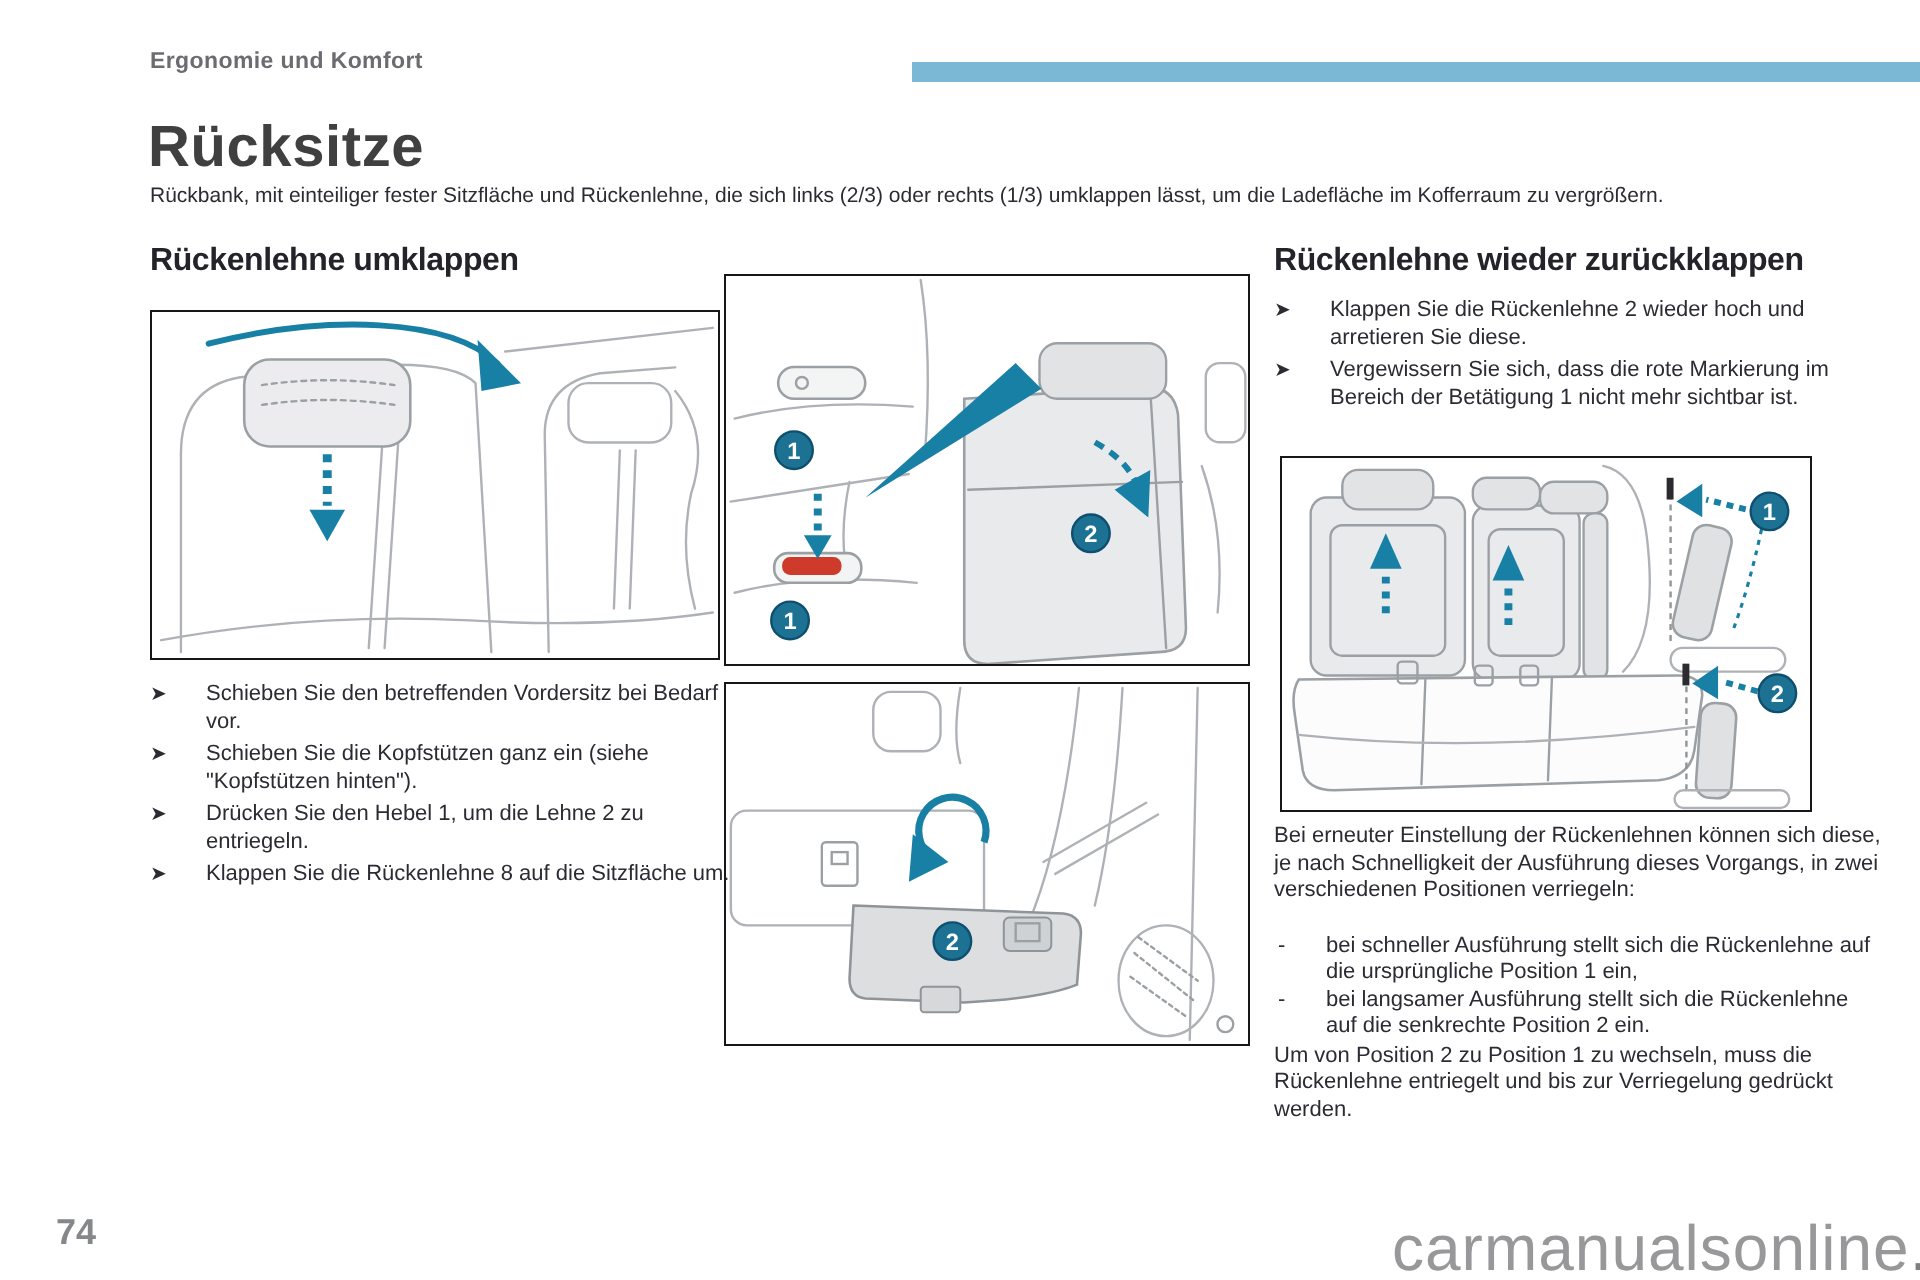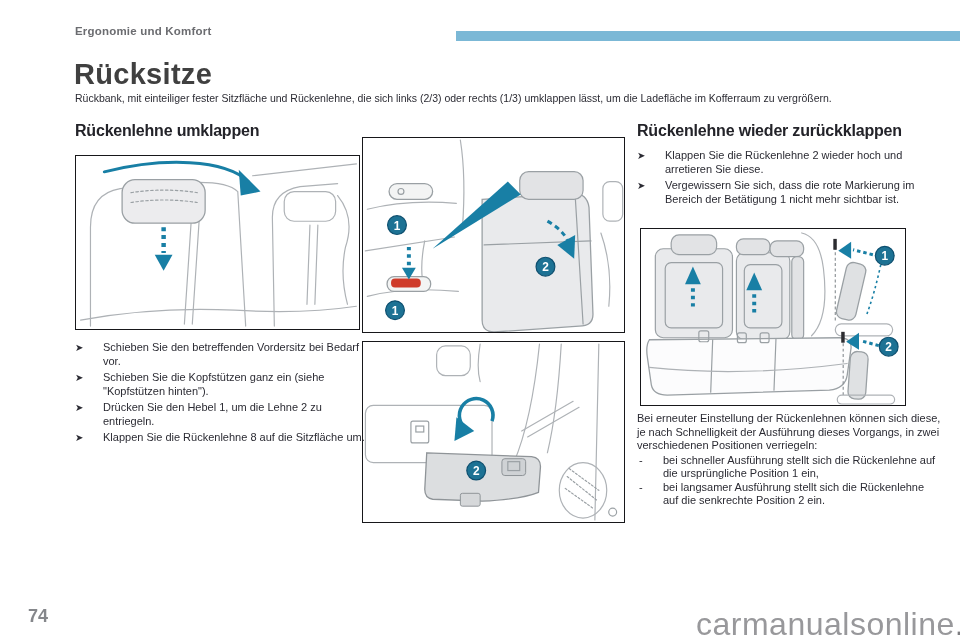--- a/index.html
+++ b/index.html
@@ -50,21 +50,21 @@
     font-size:11px; line-height:13.5px; color:#2b2b33;
   }
   .step-arrow {
     position:absolute; left:0; top:0;
     font-size:10px; color:#2b2b33;
   }
   .note-block {
     position:absolute; left:637px; top:412px; width:305px;
     font-size:11px; line-height:13.5px; color:#2b2b33;
   }
-  .note-intro { margin-bottom:1px; }
+  .note-intro { margin-bottom:14px; }
   .dash-list { list-style:none; }
   .dash-list li { position:relative; padding-left:26px; }
   .dash-bullet { position:absolute; left:2px; top:0; }
   .note-outro { margin-top:1px; }
 
   .page-number {
     position:absolute; left:28px; top:606px;
     font-size:18px; font-weight:bold; color:#85878b;
   }
   .watermark {
@@ -269,17 +269,18 @@
       <li>
         <span class="dash-bullet">-</span>
         <span>bei schneller Ausführung stellt sich die Rückenlehne auf die ursprüngliche Position 1 ein,</span>
       </li>
 
       <li>
         <span class="dash-bullet">-</span>
         <span>bei langsamer Ausführung stellt sich die Rückenlehne auf die senkrechte Position 2 ein.</span>
       </li>
     </ul>
+  <p class="note-outro">Um von Position 2 zu Position 1 zu wechseln, muss die Rückenlehne entriegelt und bis zur Verriegelung gedrückt werden.</p>
 </div>
 
 <div class="page-number">74</div>
 
 <div class="watermark"><span>carmanualsonline</span><span class="wm-suffix">.info</span></div>
 
 </body></html>

